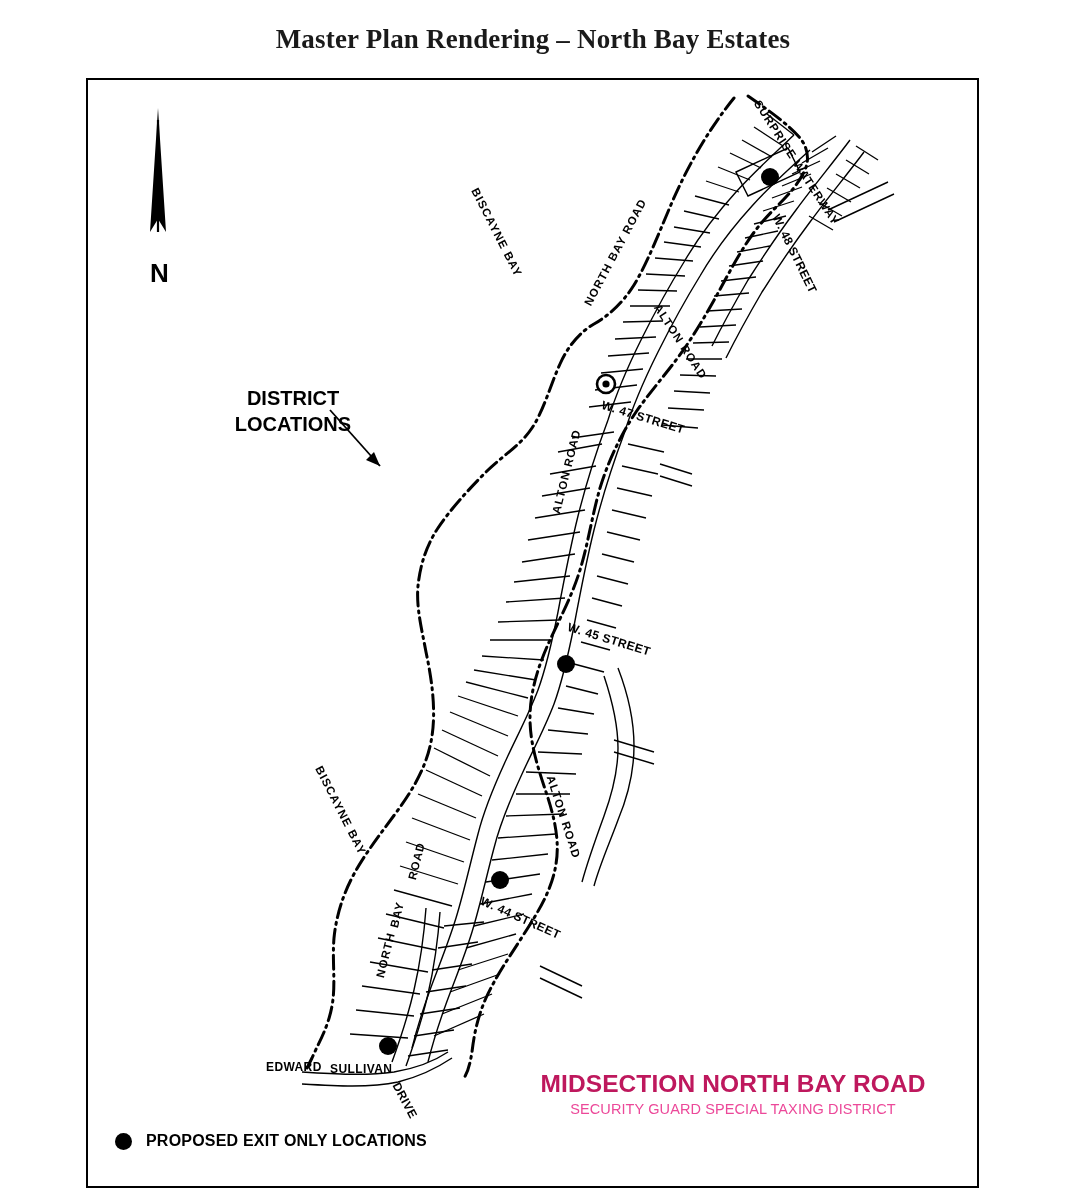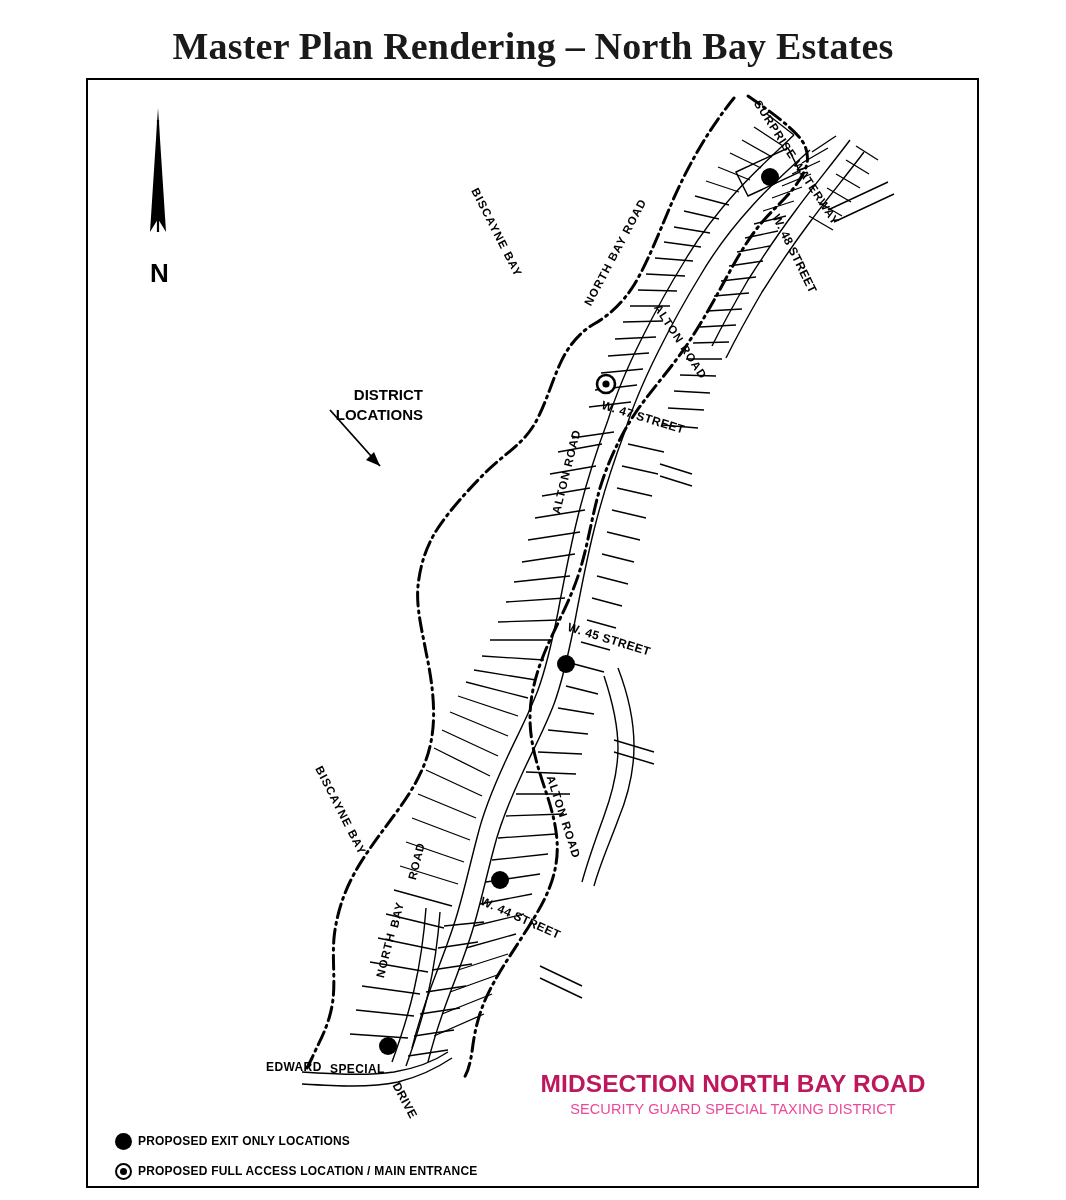--- a/index.html
+++ b/index.html
@@ -21,21 +21,21 @@
     height: 1200px;
     background: #ffffff;
   }
   #page-title {
     position: absolute;
     left: 0;
     top: 24px;
     width: 1066px;
     text-align: center;
     font-family: "Liberation Serif", serif;
-    font-size: 38px;
+    font-size: 27px;
     font-weight: 700;
     color: #1a1a1a;
     letter-spacing: 0.2px;
   }
   #map-frame {
     position: absolute;
     left: 86px;
     top: 78px;
     width: 893px;
     height: 1110px;
@@ -70,22 +70,22 @@
     font-family: "Liberation Sans", sans-serif;
     font-size: 26px;
     font-weight: 700;
     color: #000;
   }
   #district-label {
     position: absolute;
     left: 75px;
     top: 305px;
     width: 260px;
-    text-align: right;
-    font-size: 15px;
+    text-align: center;
+    font-size: 20px;
     font-weight: 700;
     line-height: 1.32;
     color: #000;
   }
   #title-block {
     position: absolute;
     left: 430px;
     top: 990px;
     width: 430px;
     text-align: center;
@@ -136,24 +136,25 @@
     align-items: center;
     box-sizing: border-box;
   }
   .dot-ring i {
     width: 7px; height: 7px;
     border-radius: 50%;
     background: #000;
     display: block;
   }
   .legend-text {
-    font-size: 12px;
+    font-size: 16px;
     font-weight: 700;
     letter-spacing: 0.2px;
     color: #000;
+    margin-left: 8px;
   }
 </style>
 </head>
 <body>
 
 <div id="page">
 
   <div id="page-title">Master Plan Rendering – North Bay Estates</div>
 
   <div id="map-frame">
@@ -413,21 +414,21 @@
     <div class="lbl street-lbl" style="left:694px; top:132px; transform: rotate(64deg);">W. 48 STREET</div>
 
     <div class="lbl street-lbl" style="left:516px; top:318px; transform: rotate(17deg);">W. 47 STREET</div>
 
     <div class="lbl street-lbl" style="left:482px; top:540px; transform: rotate(17deg);">W. 45 STREET</div>
 
     <div class="lbl street-lbl" style="left:396px; top:814px; transform: rotate(24deg);">W. 44 STREET</div>
 
     <div class="lbl street-lbl" style="left:178px; top:980px;">EDWARD</div>
 
-    <div class="lbl street-lbl" style="left:242px; top:982px;">SPECIAL</div>
+    <div class="lbl street-lbl" style="left:242px; top:982px;">SULLIVAN</div>
 
     <div class="lbl street-lbl" style="left:314px; top:1000px; transform: rotate(62deg);">DRIVE</div>
 
     <div id="district-label">
       <div>DISTRICT</div>
       <div>LOCATIONS</div>
     </div>
 
     <div id="title-block">
       <div class="main">MIDSECTION NORTH BAY ROAD</div>
@@ -436,23 +437,15 @@
 
   </div>
 
   <div id="legend">
     <div class="legend-row">
       <div class="legend-sym">
           <span class="dot-solid"></span>
         </div>
       <div class="legend-text">PROPOSED EXIT ONLY LOCATIONS</div>
     </div>
-    <div class="legend-row">
-      <div class="legend-sym">
-          <span class="dot-ring">
-            <i></i>
-          </span>
-        </div>
-      <div class="legend-text">PROPOSED FULL ACCESS LOCATION / MAIN ENTRANCE</div>
-    </div>
   </div>
 
 </div>
 
 </body></html>

